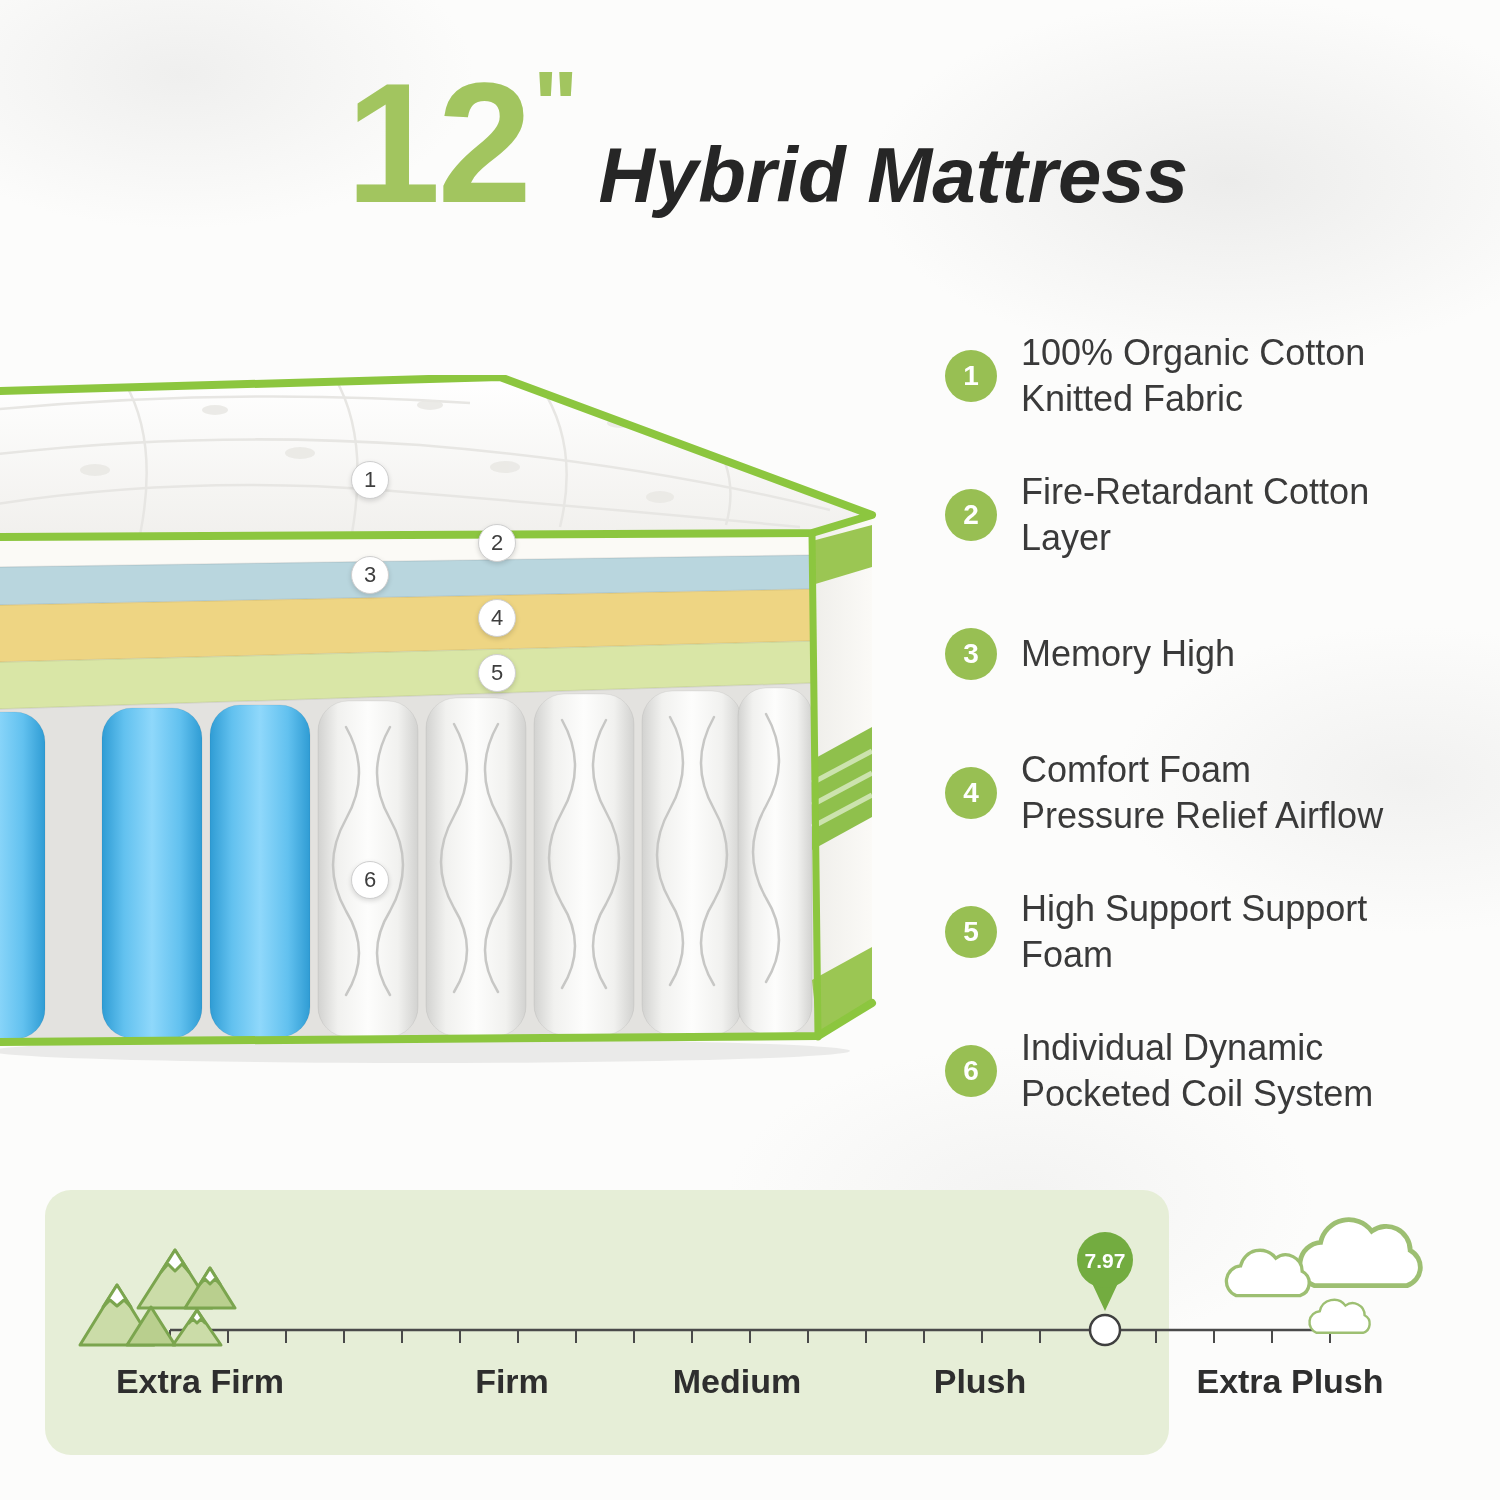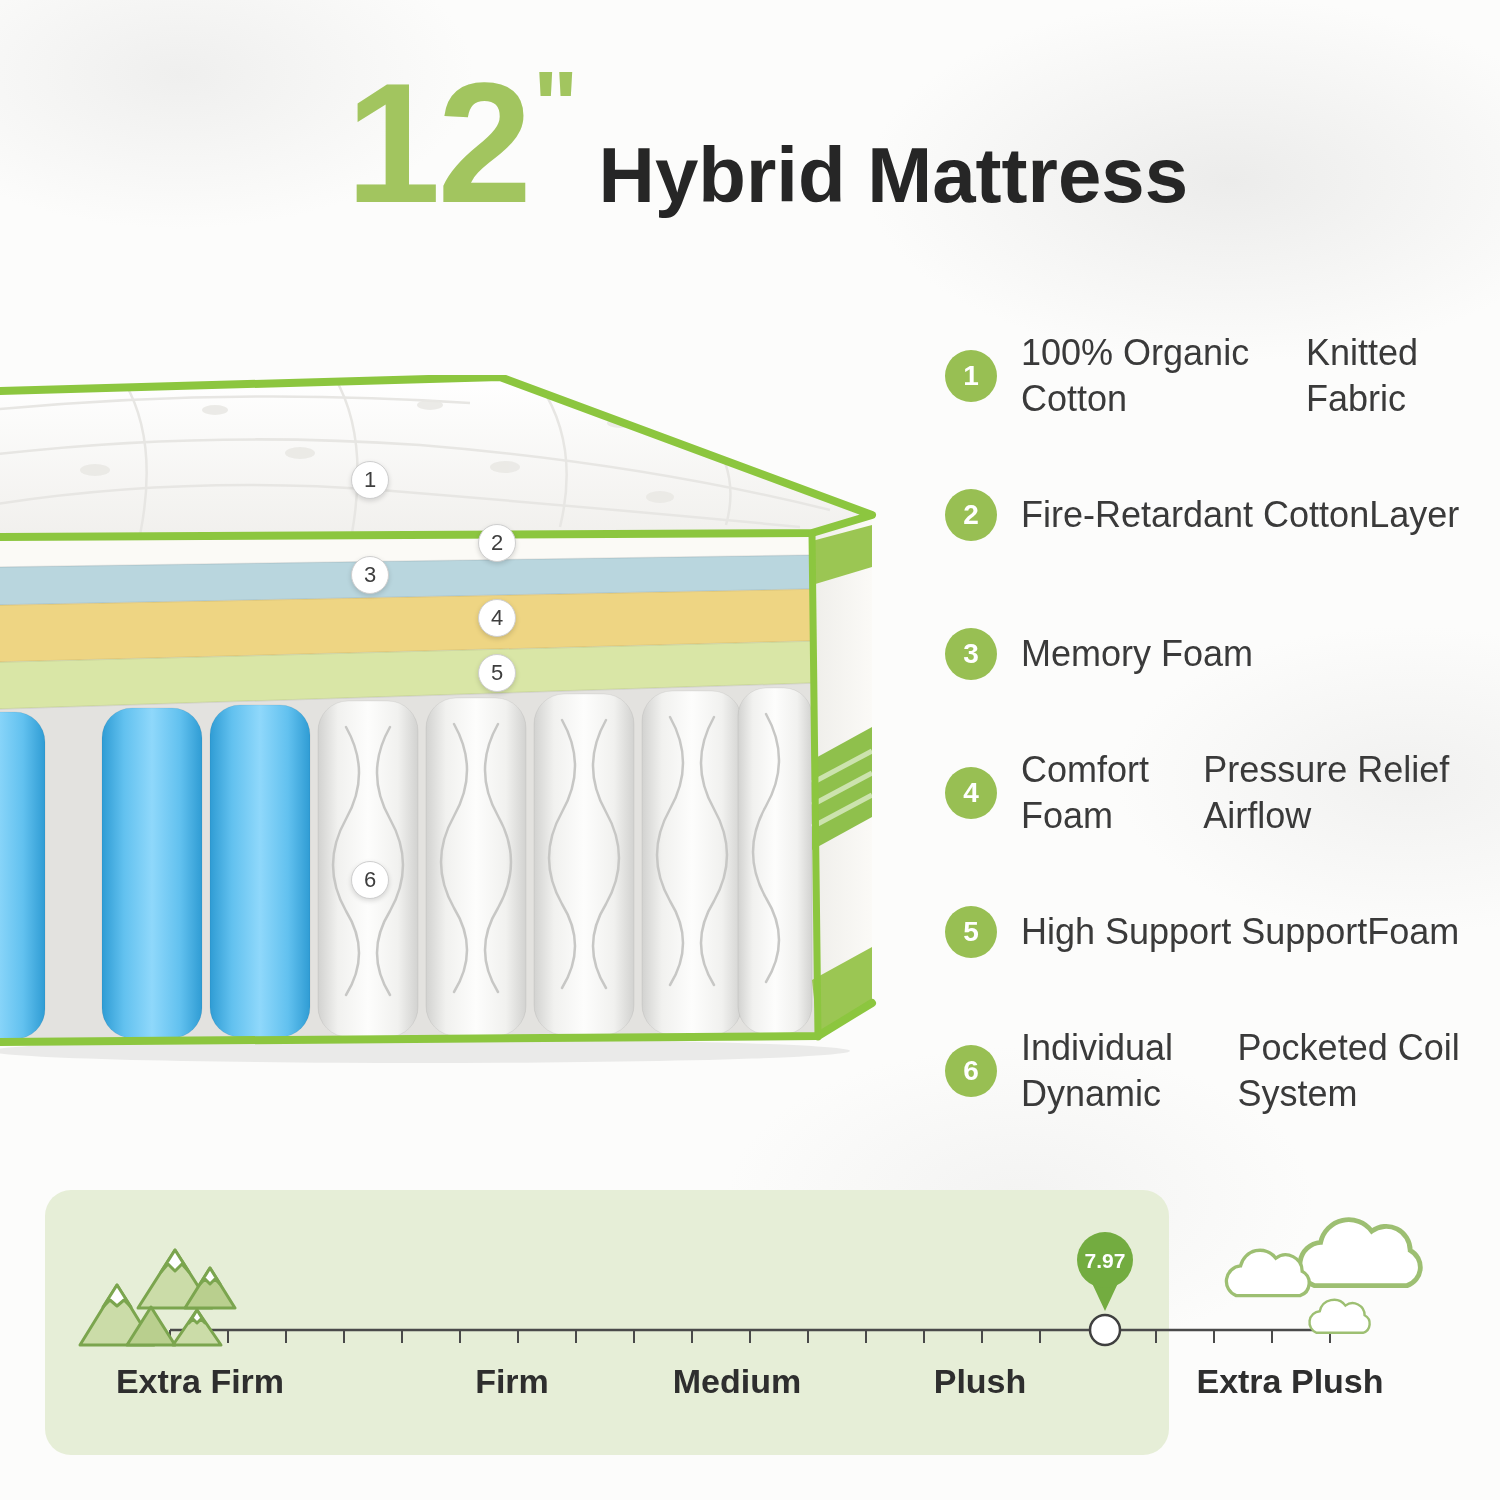--- a/index.html
+++ b/index.html
@@ -15,41 +15,41 @@
       radial-gradient(520px 260px at 82% 12%, #ececeb 0%, rgba(236,236,235,0) 70%),
       radial-gradient(420px 220px at 94% 52%, #f1f1f0 0%, rgba(241,241,240,0) 70%),
       radial-gradient(420px 220px at 68% 80%, #f3f3f2 0%, rgba(243,243,242,0) 70%),
       #fcfcfb;
   }
 
   
   .title-row { position:absolute; top:58px; left:17px; width:100%; display:flex; justify-content:center; align-items:baseline; }
   .size-num  { font-size:170px; font-weight:700; line-height:1; letter-spacing:-3px; color:var(--title-green,#a2c55f); }
   .size-unit { font-size:96px;  font-weight:700; color:var(--title-green,#a2c55f); position:relative; top:-64px; margin-left:4px; }
-  .title-text{ font-size:78px;  font-weight:700; color:#262626; margin-left:20px; }
+  .title-text{ font-size:78px;  font-weight:700; color:#262626; margin-left:20px;font-style:italic; }
 
   
   .mattress { position:absolute; left:0; top:375px; width:880px; height:690px; }
   .mattress svg { position:absolute; left:0; top:0; }
   .marker {
     position:absolute; width:38px; height:38px; border-radius:50%;
     background:#fff; border:1px solid #cfcfcf; box-shadow:0 2px 5px rgba(0,0,0,.15);
     display:flex; align-items:center; justify-content:center;
     font-size:22px; color:#3e3e3e;
   }
 
   
   .features { position:absolute; left:945px; top:330px; width:545px; list-style:none; }
   .feature-row { display:flex; align-items:center; gap:24px; height:92px; margin-bottom:47px; }
   .feature-num {
     flex:0 0 52px; width:52px; height:52px; border-radius:50%;
     background:var(--accent,#98bf53); color:#fff; font-weight:700; font-size:28px;
     display:flex; align-items:center; justify-content:center;
   }
-  .feature-text { display:flex; font-size:36px; line-height:46px; color:#3a3a3a; }
+  .feature-text { display:flex; flex-direction:column; font-size:36px; line-height:46px; color:#3a3a3a; }
 
   
   .scale-panel {
     position:absolute; left:45px; top:1190px; width:1124px; height:265px;
     background:var(--panel-bg,#e6eed7); border-radius:26px;
   }
   .scale-label { font-family:"Liberation Sans",sans-serif; font-weight:700; font-size:34px; fill:#2e2e2e; }
   .pin-text    { font-family:"Liberation Sans",sans-serif; font-weight:700; font-size:21px; fill:#ffffff; }
 </style>
 </head>
@@ -190,21 +190,21 @@
     <li class="feature-row">
       <span class="feature-num">2</span>
       <span class="feature-text">
         <span>Fire-Retardant Cotton</span>
         <span>Layer</span>
       </span>
     </li>
     <li class="feature-row">
       <span class="feature-num">3</span>
       <span class="feature-text">
-        <span>Memory Foam</span>
+        <span>Memory High</span>
       </span>
     </li>
     <li class="feature-row">
       <span class="feature-num">4</span>
       <span class="feature-text">
         <span>Comfort Foam</span>
         <span>Pressure Relief  Airflow</span>
       </span>
     </li>
     <li class="feature-row">

